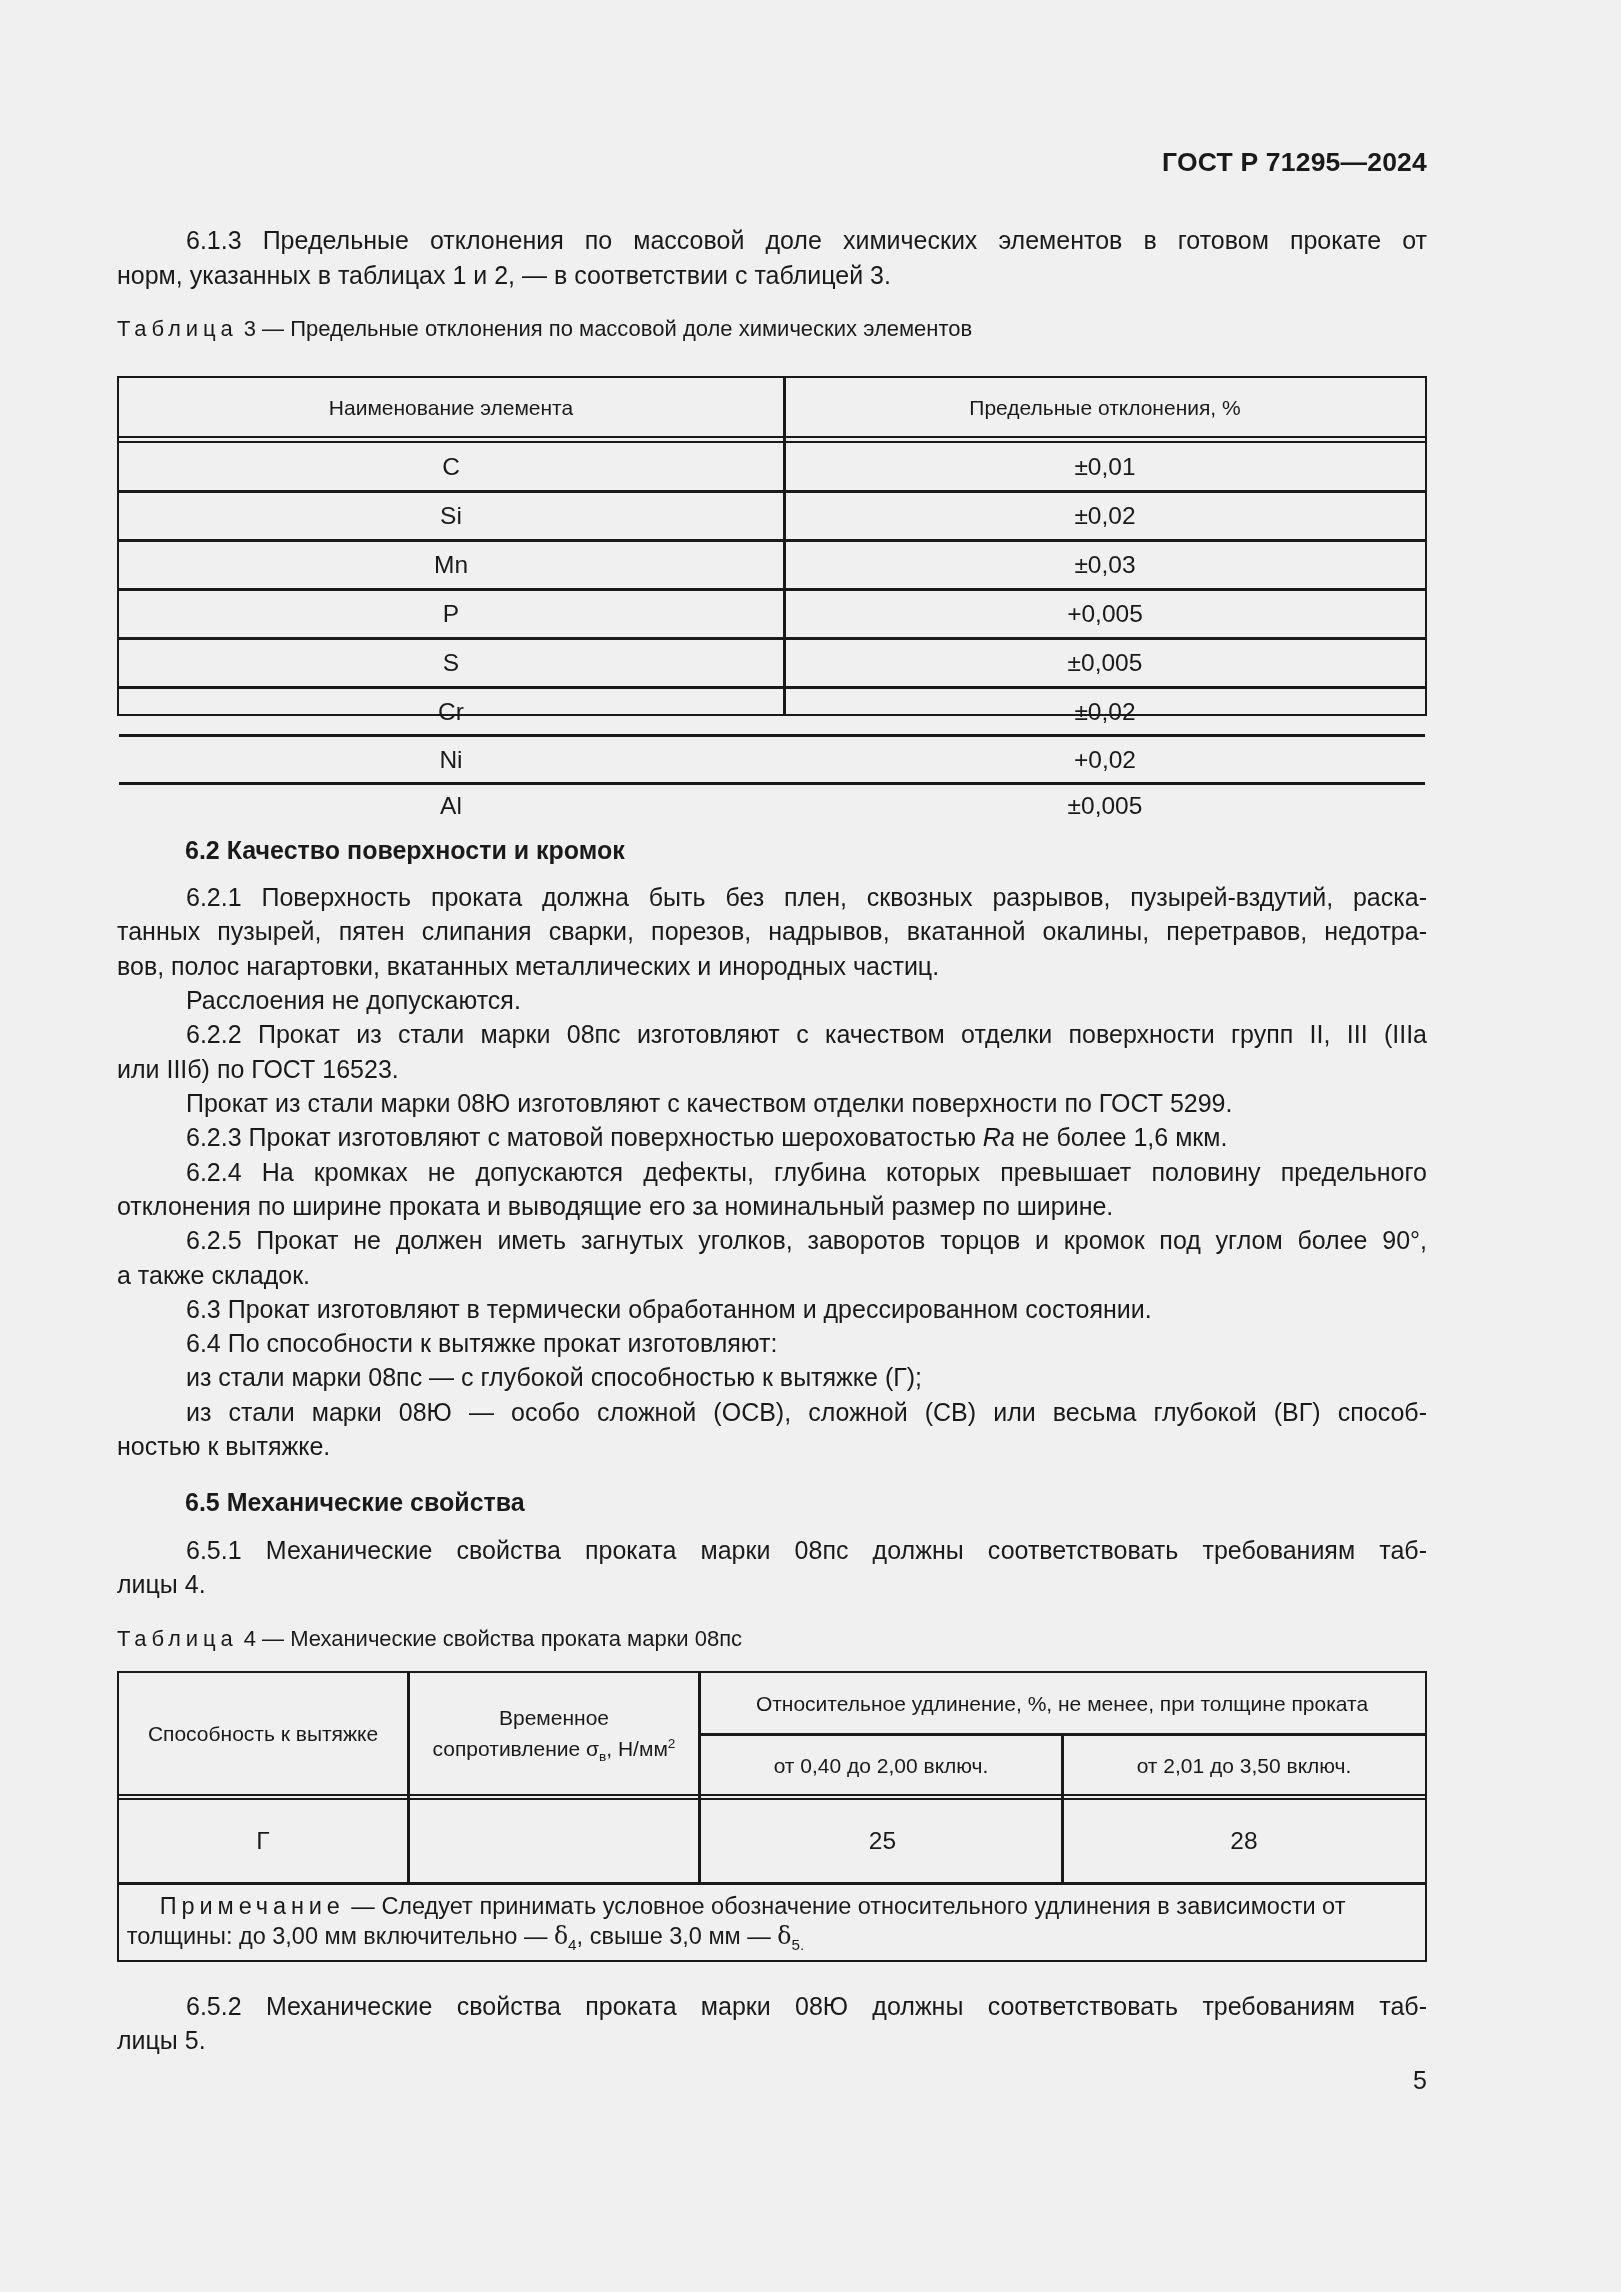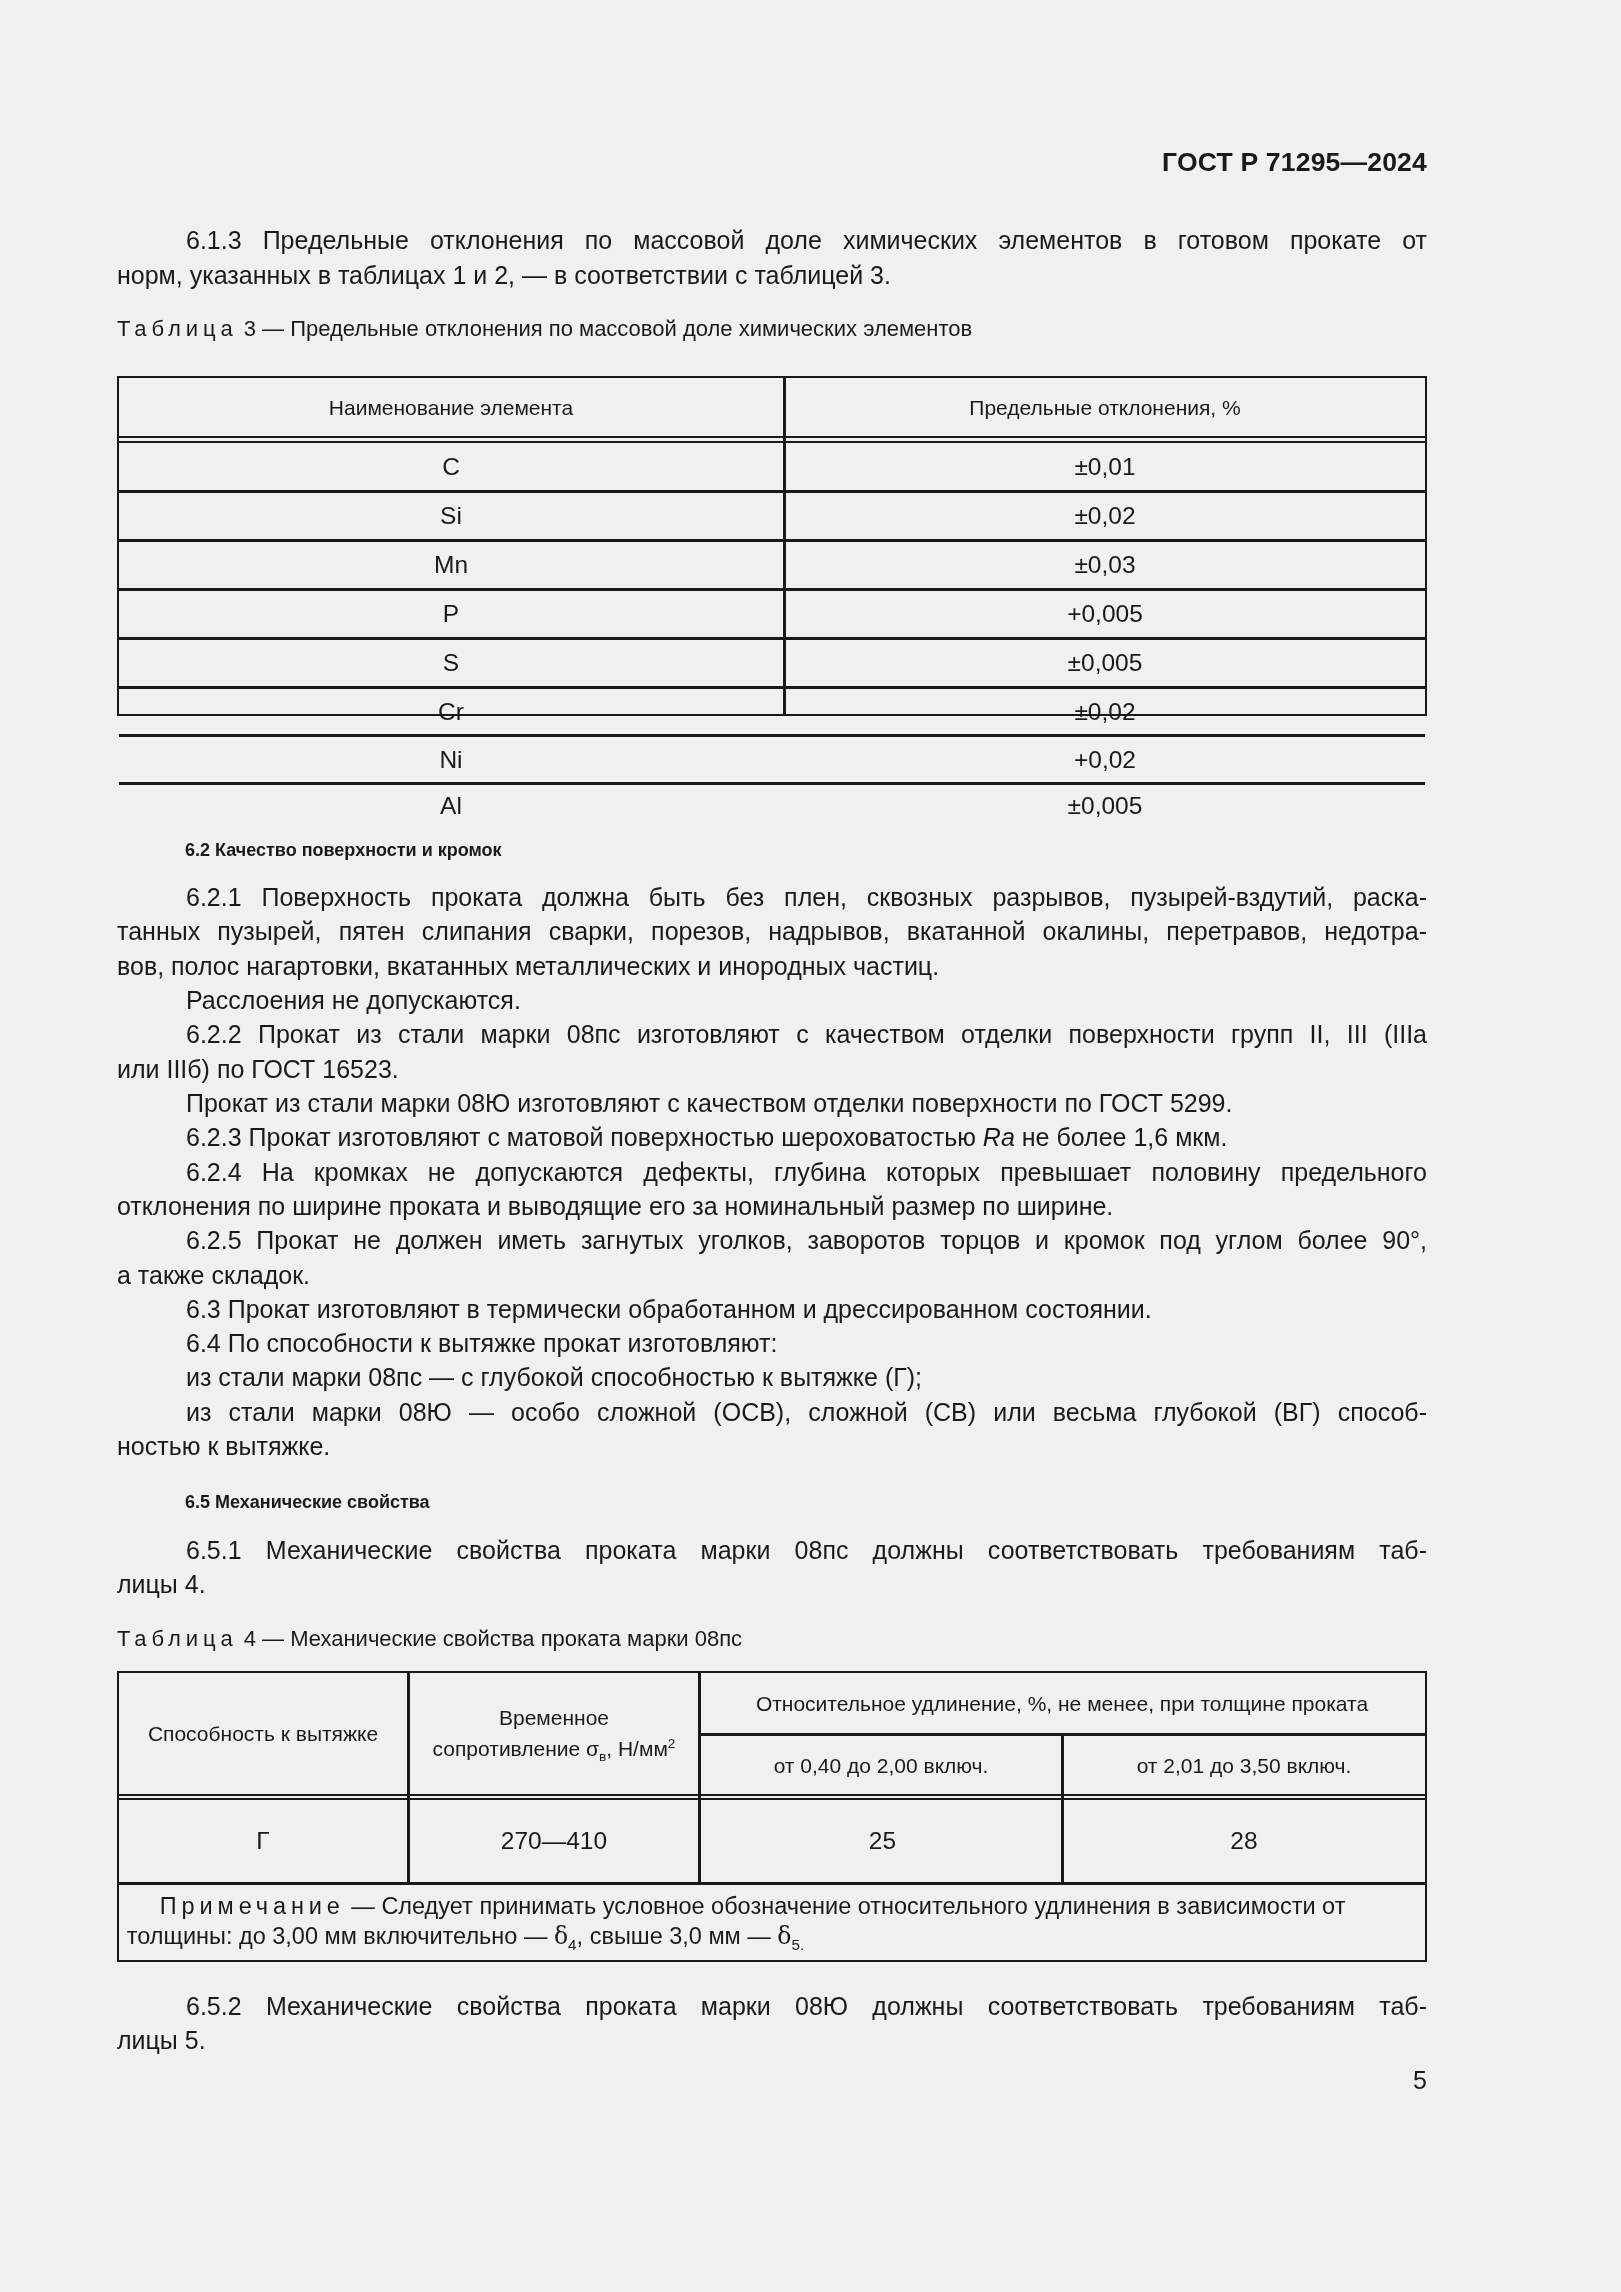--- a/index.html
+++ b/index.html
@@ -17,21 +17,21 @@
     font-size: 26.5px; font-weight: bold; letter-spacing: 0.2px;
   }
   .line {
     position: absolute; left: 117px; width: 1310px;
     font-size: 25px; line-height: 34px; white-space: nowrap;
   }
   .line.indent { padding-left: 69px; box-sizing: border-box; }
   .line.just { text-align: justify; text-align-last: justify; white-space: normal; }
   .heading {
     position: absolute; left: 185px;
-    font-size: 18px; font-weight: bold; line-height: 34px;
+    font-size: 25px; font-weight: bold; line-height: 34px;
   }
   .caption {
     position: absolute; left: 117px;
     font-size: 22px; line-height: 29px; white-space: nowrap;
   }
   .caption .spaced { letter-spacing: 4.9px; }
   .table {
     position: absolute; left: 117px; width: 1310px;
     border: 2.9px solid #1a1a1a; box-sizing: border-box;
   }
@@ -148,21 +148,20 @@
     <div><span>сопротивление σ</span><sub>в</sub><span>, Н/мм</span><sup>2</sup></div>
   </div>
   <div class="cell th" style="left:582px; top:0; width:722px; height:61px;">Относительное удлинение, %, не менее, при толщине проката</div>
   <div class="hline" style="left:582px; top:60px; height:2.9px;"></div>
   <div class="cell th" style="left:582px; top:63px; width:360px; height:59px;">от 0,40 до 2,00 включ.</div>
   <div class="cell th" style="left:945px; top:63px; width:360px; height:59px;">от 2,01 до 3,50 включ.</div>
   <div class="hline" style="top:121px; height:2px;"></div>
   <div class="hline" style="top:125px; height:2px;"></div>
 
   <div class="cell td" style="left:0; top:127px; width:288px; height:82px;">Г</div>
-  <div class="cell td" style="left:291px; top:127px; width:288px; height:82px;">270—410</div>
   <div class="cell td" style="left:582px; top:127px; width:363px; height:82px;">25</div>
   <div class="cell td" style="left:945px; top:127px; width:360px; height:82px;">28</div>
   <div class="hline" style="top:209px; height:2.9px;"></div>
 
   <div class="cell note" style="left:0; top:212px; width:1305px; height:74px; display:block;">
     <div style="padding-left:33px;"><span class="spaced">Примечание</span><span> — Следует принимать условное обозначение относительного удлинения в зависимости от</span></div>
     <div><span>толщины: до 3,00 мм включительно — </span><span class="greek">δ</span><sub>4</sub><span>, свыше 3,0 мм — </span><span class="greek">δ</span><sub>5.</sub></div>
   </div>
 </div>
 

